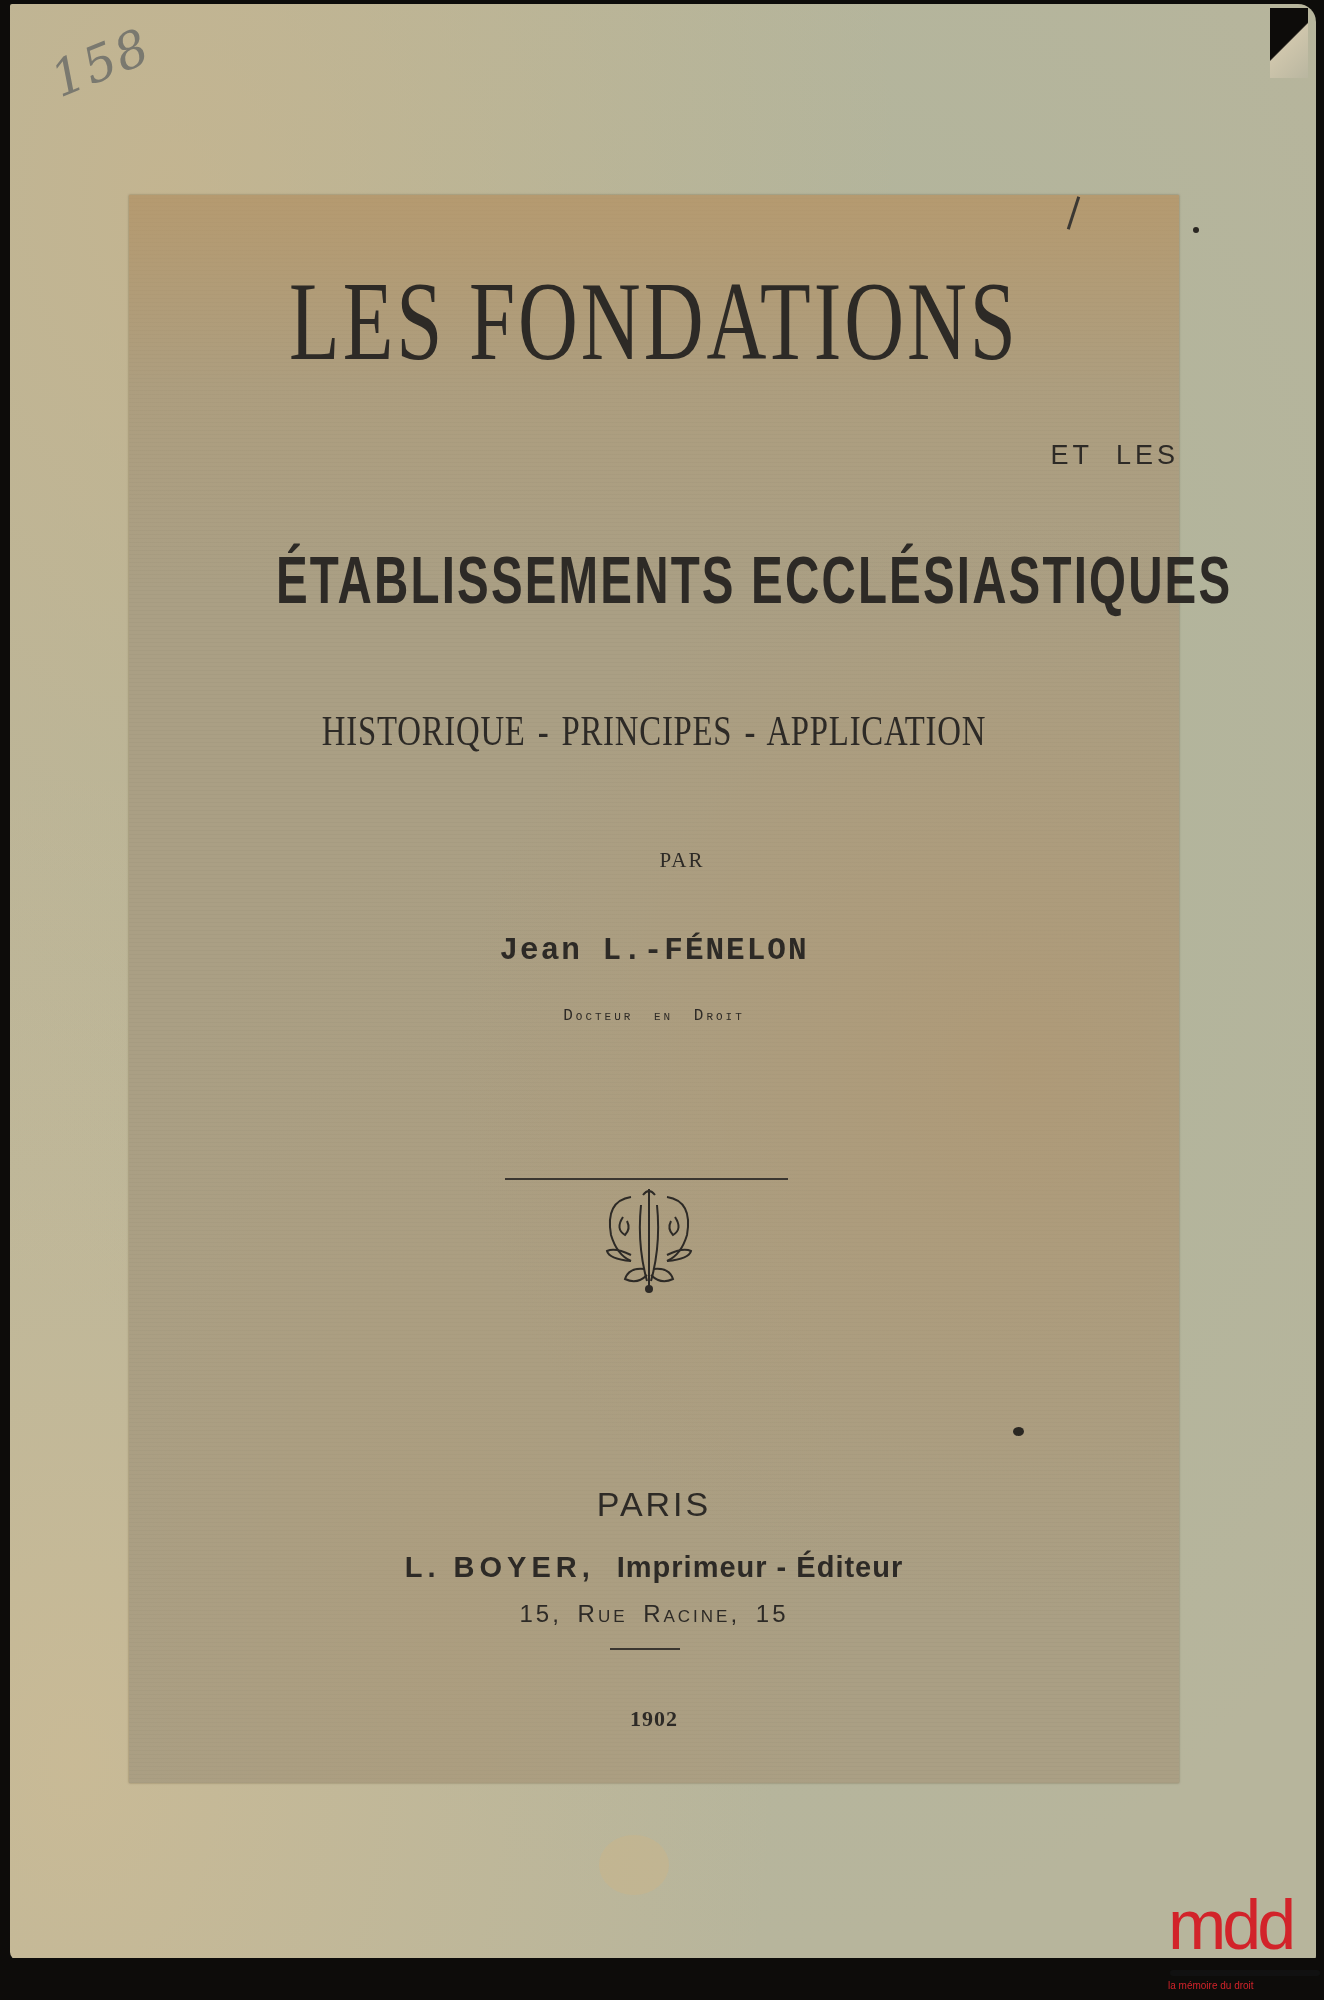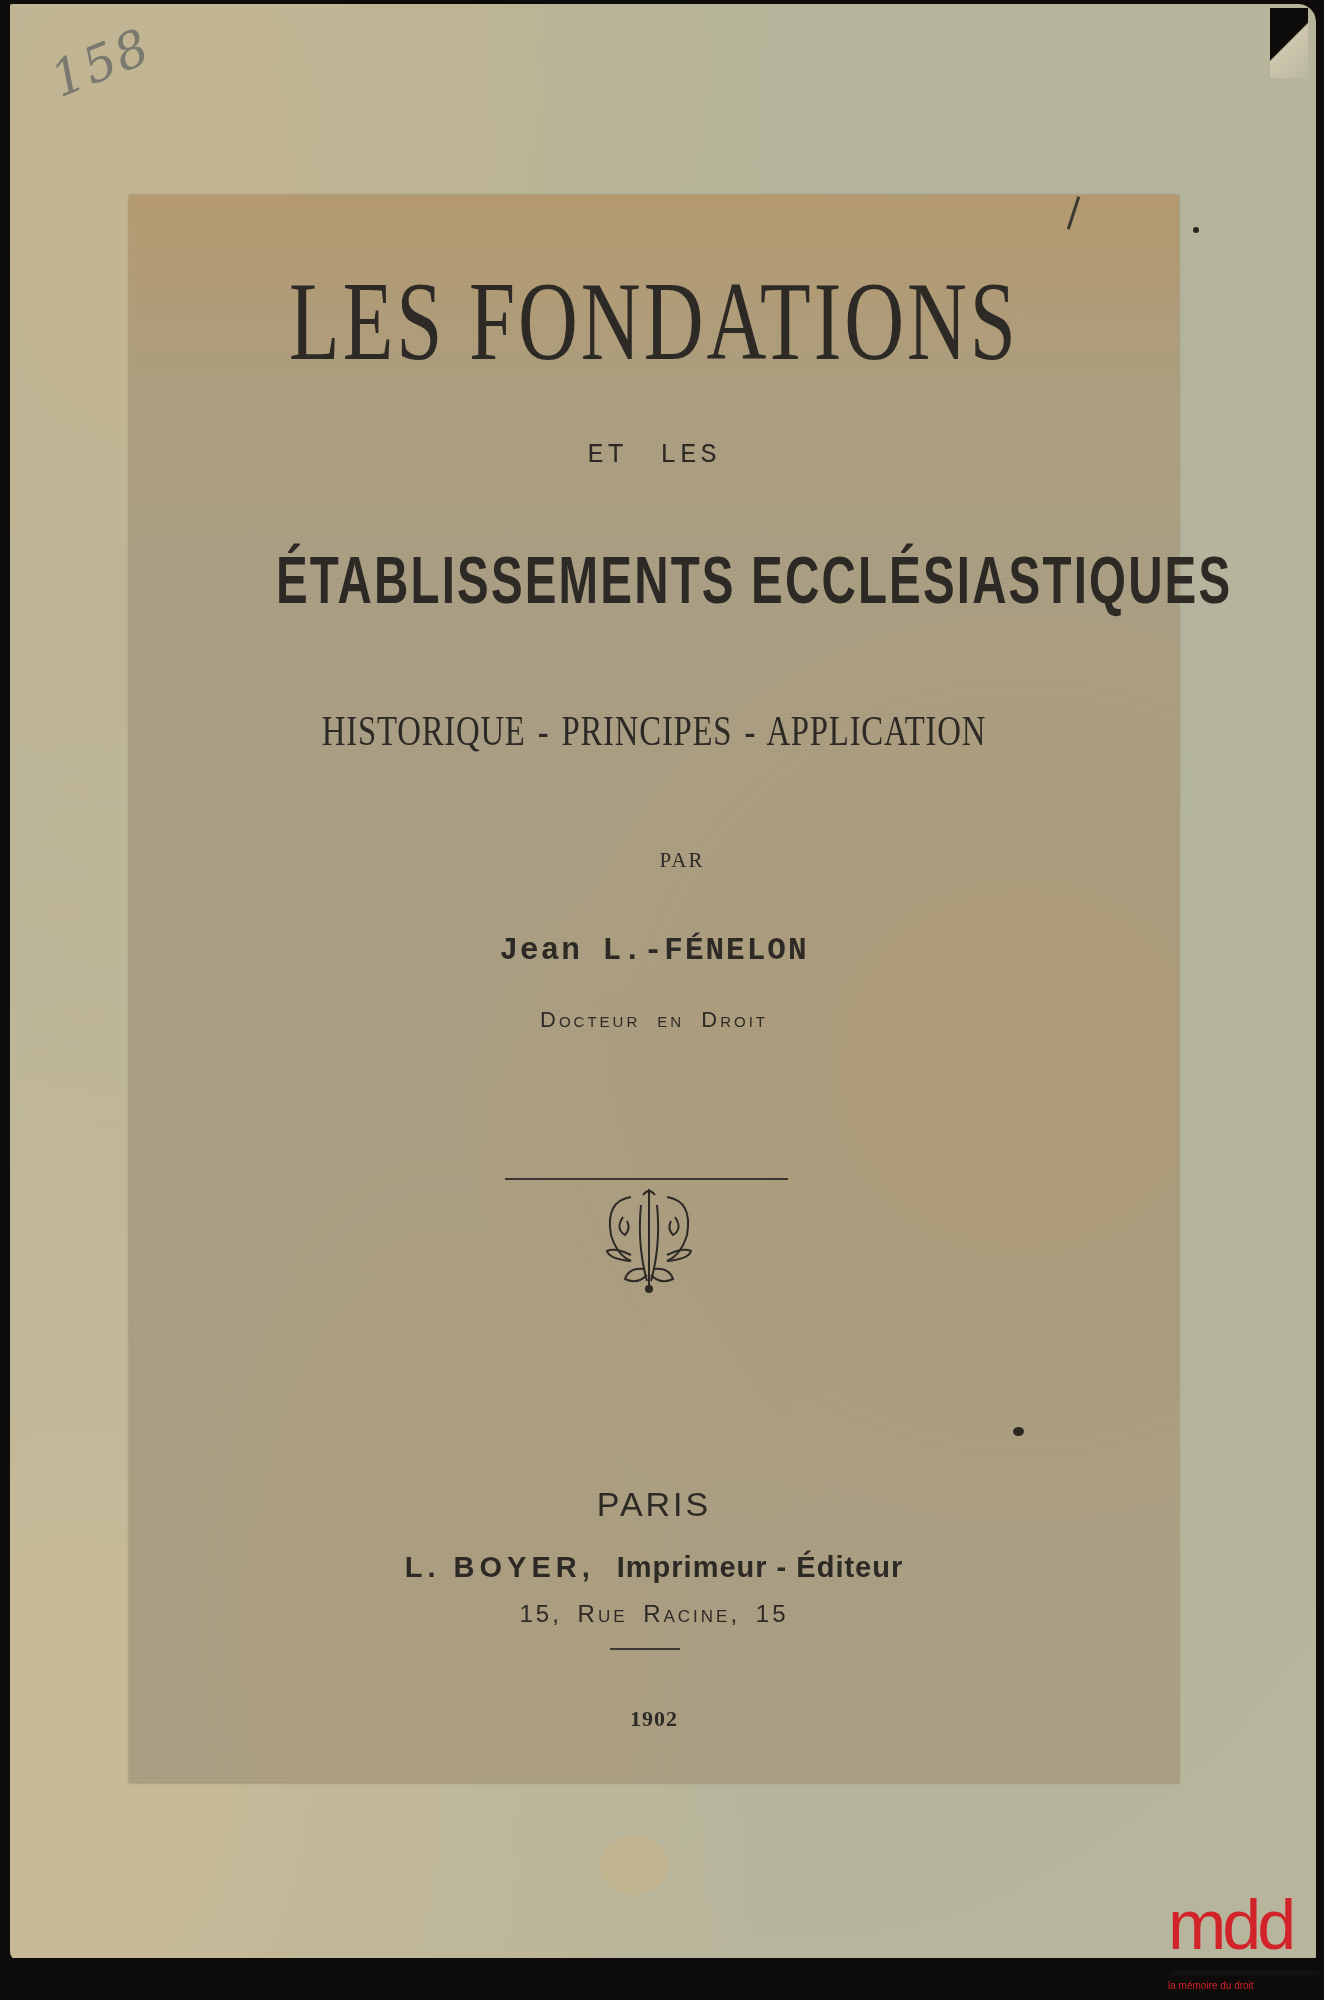--- a/index.html
+++ b/index.html
@@ -35,40 +35,40 @@
       repeating-linear-gradient(0deg, rgba(0,0,0,0.025) 0 1px, rgba(0,0,0,0) 1px 4px),
       #aa9f84;
     box-shadow: 0 0 2px rgba(80,60,30,0.5);
   }
   .line { position: absolute; left: 0; width: 100%; text-align: center; color: #2d2a26; white-space: nowrap; }
   .t-main {
     top: 70px; font-family: "Liberation Serif", serif; font-size: 112px;
     transform: scaleX(0.74); letter-spacing: 4px; line-height: 112px;
   }
   .t-etles {
-    top: 245px; font-family: Liberation Mono, monospace; font-size: 27px;
-    letter-spacing: 4px; word-spacing: 12px;
+    top: 245px; font-family: Liberation Sans, sans-serif; font-size: 27px;
+    letter-spacing: 4px; word-spacing: 12px; text-align: right;
   }
   .t-etab {
     top: 350px; font-family: "Liberation Sans", sans-serif; font-weight: bold;
     font-size: 66px; transform: scaleX(0.72); letter-spacing: 3px; line-height: 70px;
   }
   .t-hist {
     top: 512px; font-family: "Liberation Serif", serif; font-size: 42px;
     transform: scaleX(0.78); letter-spacing: 1px; word-spacing: 4px;
   }
   .t-par {
     top: 653px; font-family: "Liberation Serif", serif; font-size: 21px; letter-spacing: 2px; padding-left: 28px;
   }
   .t-author {
     top: 738px; font-family: "Liberation Mono", monospace; font-weight: bold;
     font-size: 31px; letter-spacing: 2px;
   }
   .t-degree {
-    top: 812px; font-family: Liberation Sans, sans-serif; font-size: 22px;
+    top: 812px; font-family: Liberation Mono, monospace; font-size: 16px;
     font-variant: small-caps; letter-spacing: 3px; word-spacing: 8px;
   }
   .rule {
     position: absolute; left: 376px; top: 983px; width: 283px; height: 2px; background: #3a3630;
   }
   .ornament { position: absolute; left: 472px; top: 990px; width: 96px; height: 110px; }
   .t-city {
     top: 1290px; font-family: "Liberation Sans", sans-serif; font-size: 34px; letter-spacing: 3px;
   }
   .t-publisher {

